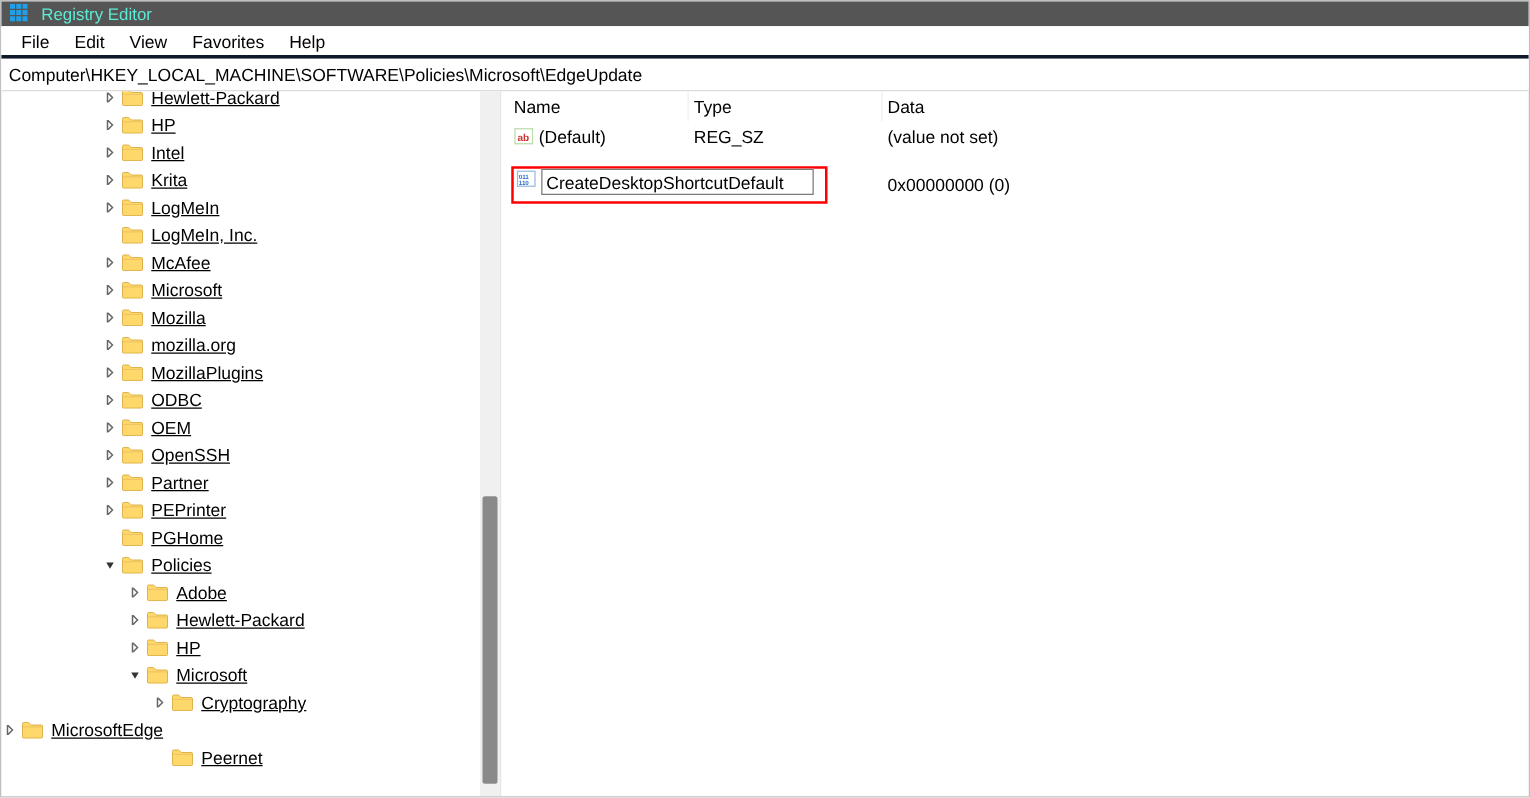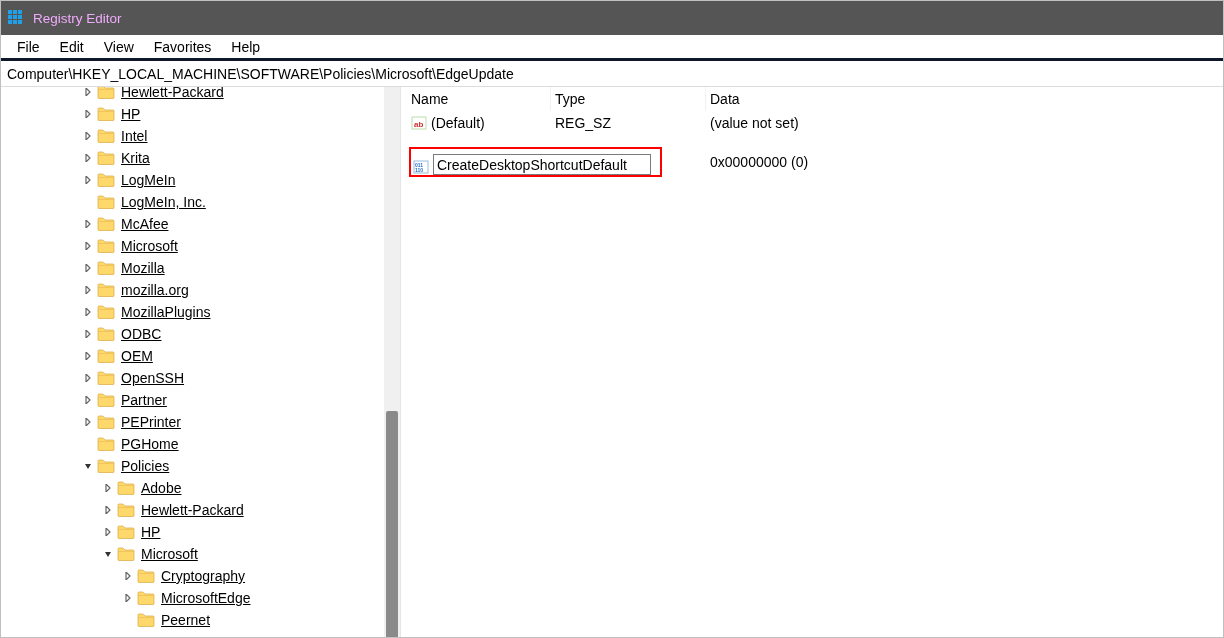--- a/index.html
+++ b/index.html
@@ -10,22 +10,22 @@
     height: 638px;
     background: #fff;
     overflow: hidden;
     display: flex;
     flex-direction: column;
     border: 1px solid #c0c0c0;
   }
   
   .titlebar {
     background: #555555;
-    color: #f0abfc;
-    height: 34px;
+    color: #5eead4;
+    height: 20px;
     display: flex;
     align-items: center;
     padding: 0 6px;
     font-size: 13.5px;
   }
   .titlebar .app-icon {
     width: 18px;
     height: 18px;
     margin-right: 8px;
     display: flex;
@@ -172,21 +172,21 @@
     font-family: inherit;
     font-size: 14px;
     padding: 1px 3px;
     width: 218px;
     height: 21px;
     outline: none;
   }
   
   .highlight-row {
     display: flex;
-    align-items: flex-end;
+    align-items: flex-start;
     height: 30px;
     border: 2px solid #ff0000;
     margin-left: 8px;
     width: 253px;
     padding-left: 2px;
   }
   
   .folder-svg { width: 18px; height: 14px; }
 </style>
 </head>
@@ -532,21 +532,21 @@
             </svg>
           </span>
           <span class="folder">
             <svg class="folder-svg" viewBox="0 0 18 14">
               <path d="M1 2.5 L1 12.5 Q1 13.5 2 13.5 L16 13.5 Q17 13.5 17 12.5 L17 4 Q17 3 16 3 L8 3 L6.5 1.5 Q6 1 5.3 1 L2 1 Q1 1 1 2 Z" fill="#ffd86b" stroke="#d9a93d" stroke-width="0.7"></path>
               <path d="M1 4.5 L17 4.5" stroke="#e6b85c" stroke-width="0.6"></path>
             </svg>
           </span>
           <span class="label">Cryptography</span>
         </div>
-        <div class="tree-item" style="padding-left: 120px;">
+        <div class="tree-item" style="">
           <span class="expander">
             <svg width="8" height="8" viewBox="0 0 8 8">
               <path d="M2 0 L6 4 L2 8 Z" fill="none" stroke="#666" stroke-width="1.2"></path>
             </svg>
           </span>
           <span class="folder">
             <svg class="folder-svg" viewBox="0 0 18 14">
               <path d="M1 2.5 L1 12.5 Q1 13.5 2 13.5 L16 13.5 Q17 13.5 17 12.5 L17 4 Q17 3 16 3 L8 3 L6.5 1.5 Q6 1 5.3 1 L2 1 Q1 1 1 2 Z" fill="#ffd86b" stroke="#d9a93d" stroke-width="0.7"></path>
               <path d="M1 4.5 L17 4.5" stroke="#e6b85c" stroke-width="0.6"></path>
             </svg>

